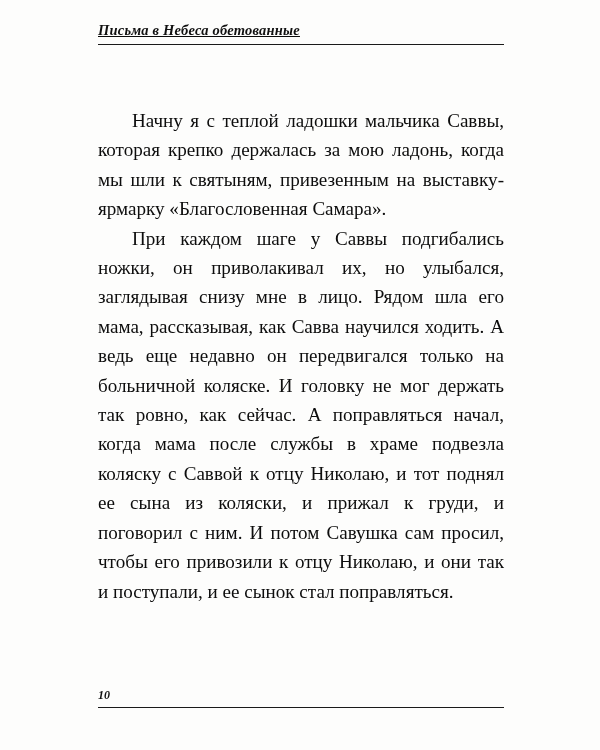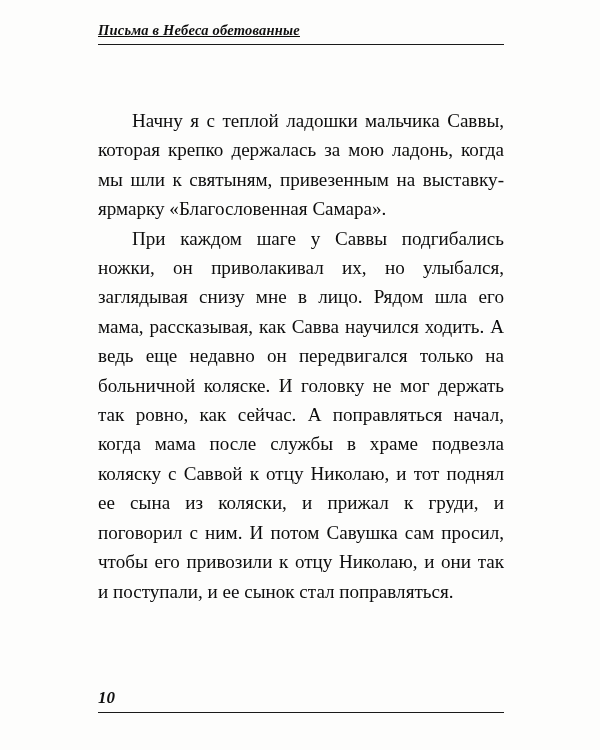--- a/index.html
+++ b/index.html
@@ -63,21 +63,21 @@
   .footer {
     position: absolute;
     left: 98px;
     top: 688px;
     width: 406px;
   }
   .folio {
     font-family: "Liberation Serif", serif;
     font-style: italic;
     font-weight: bold;
-    font-size: 17px;
+    font-size: 12px;
     color: #111;
   }
   .rule-bottom {
     margin-top: 4px;
     border-top: 1.6px solid #1a1a1a;
     width: 406px;
   }
 </style>
 </head>
 <body>

